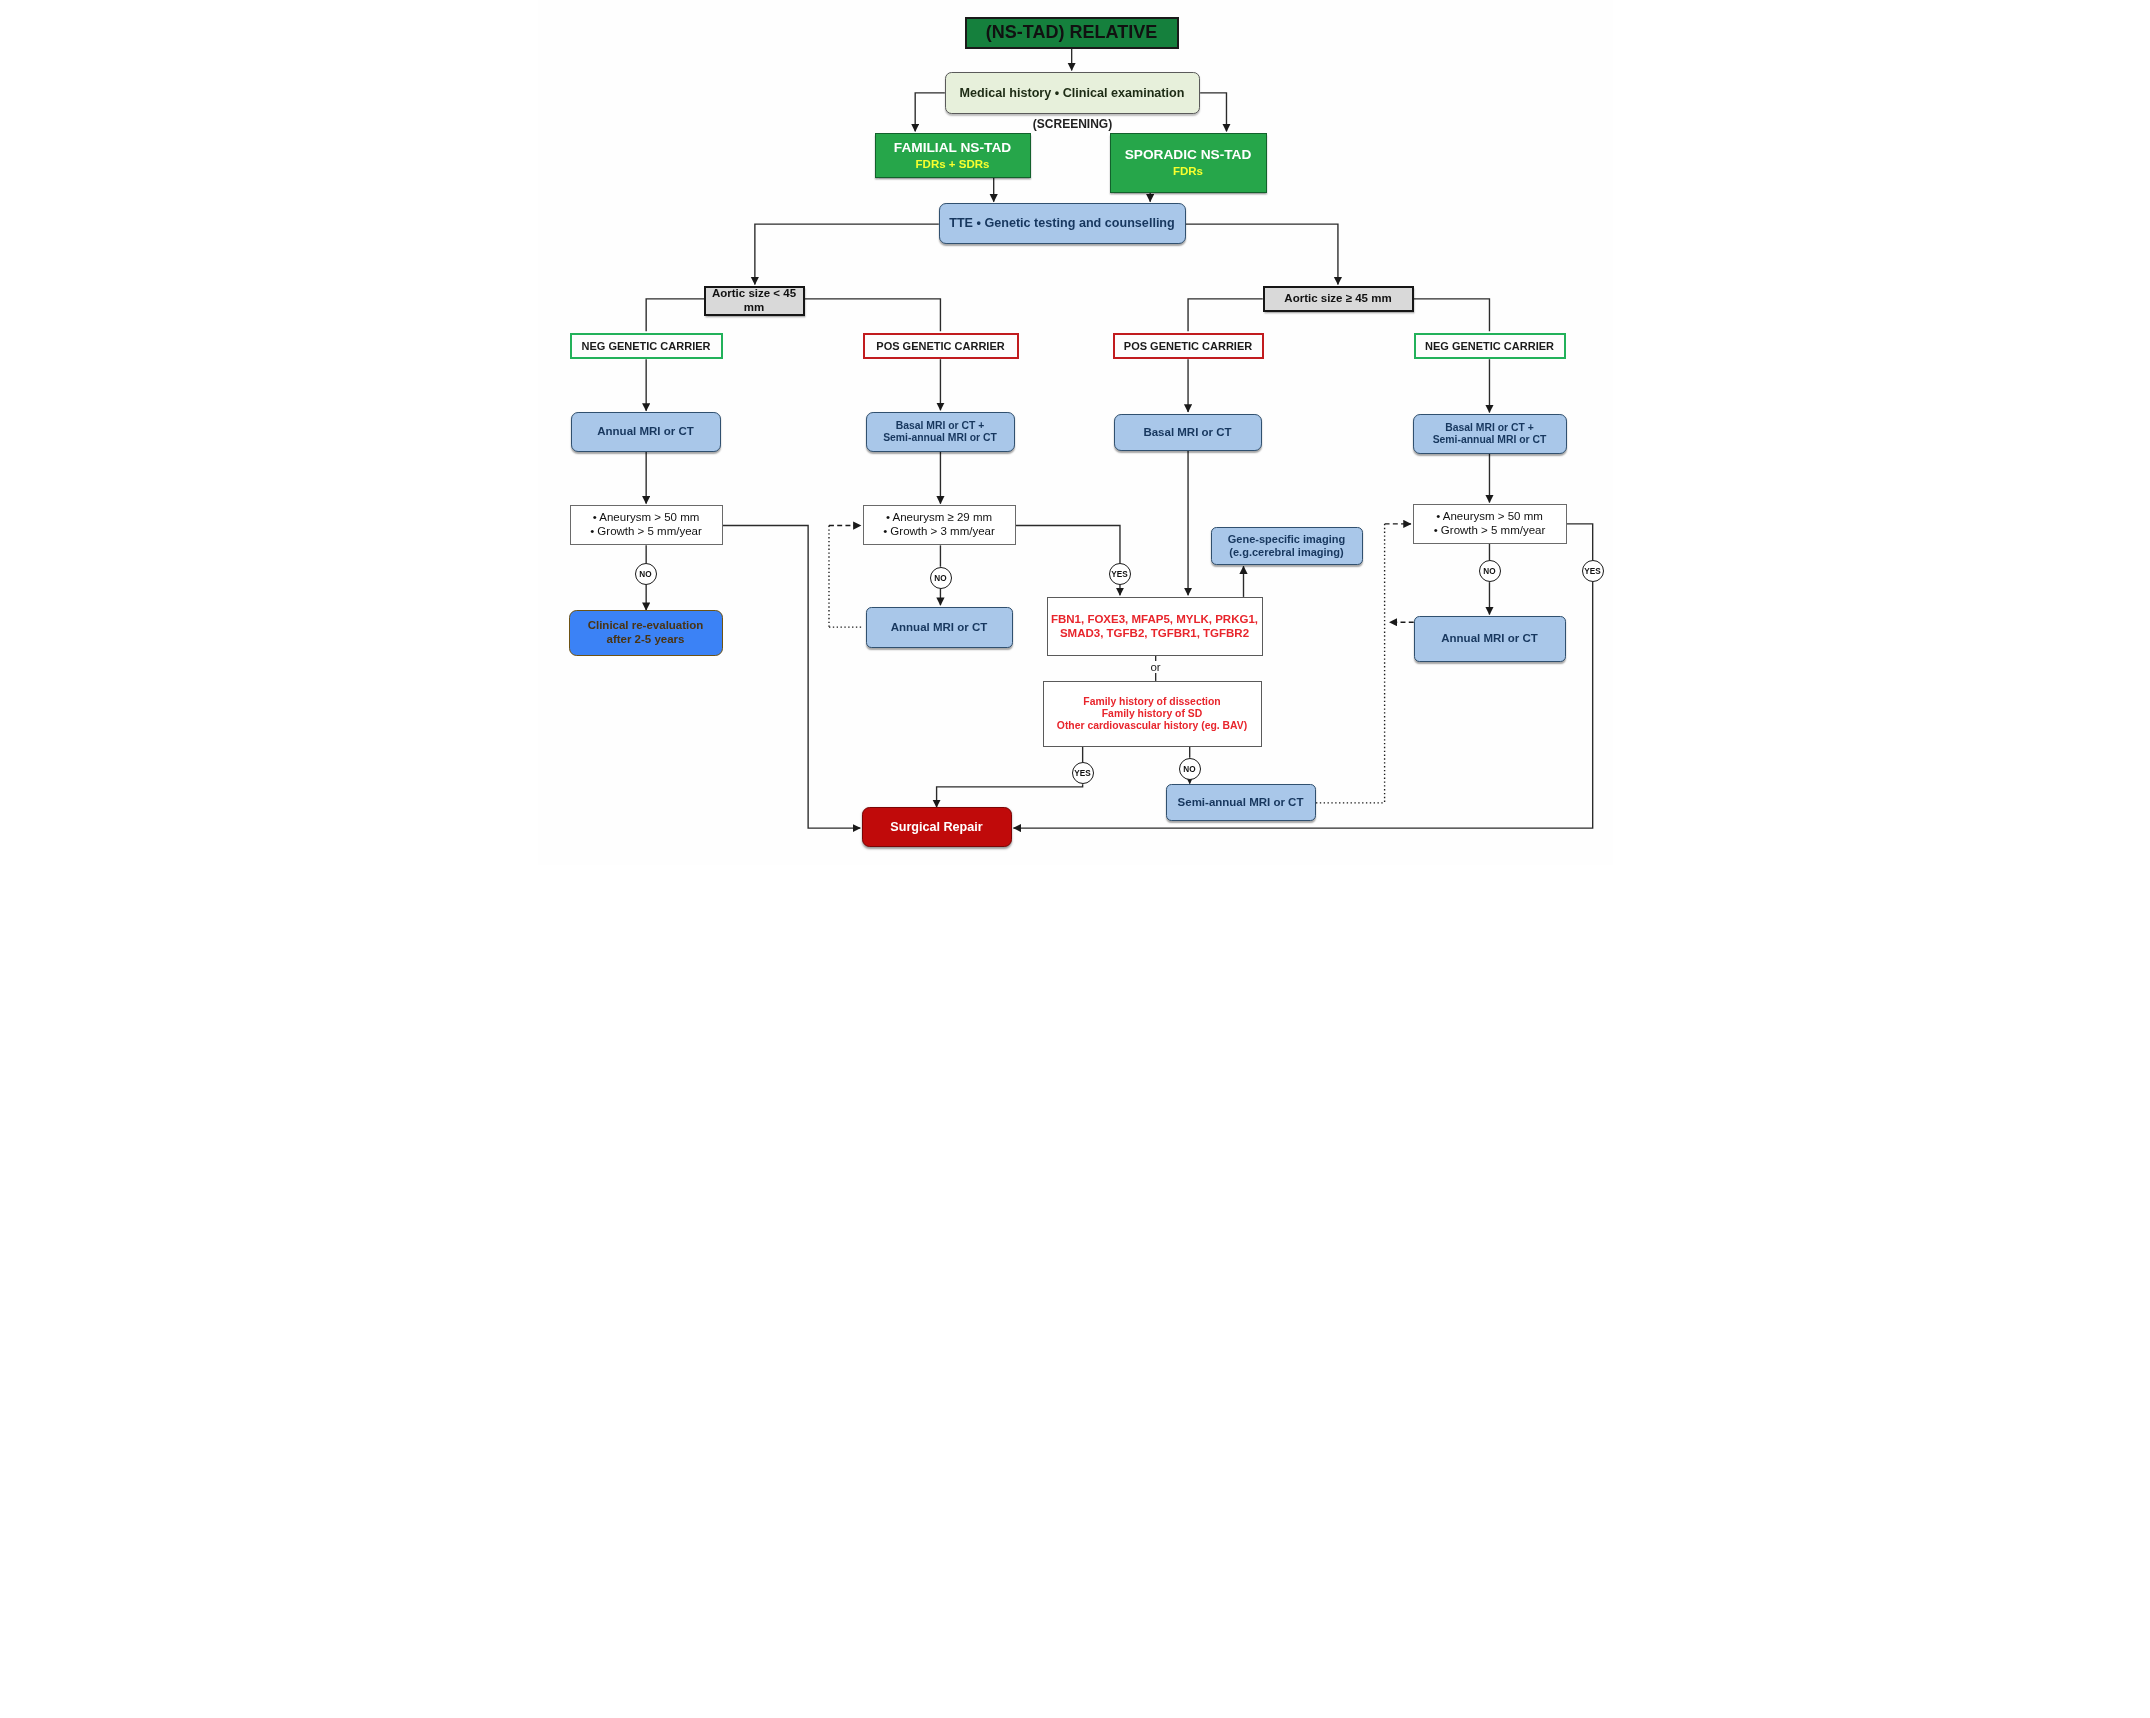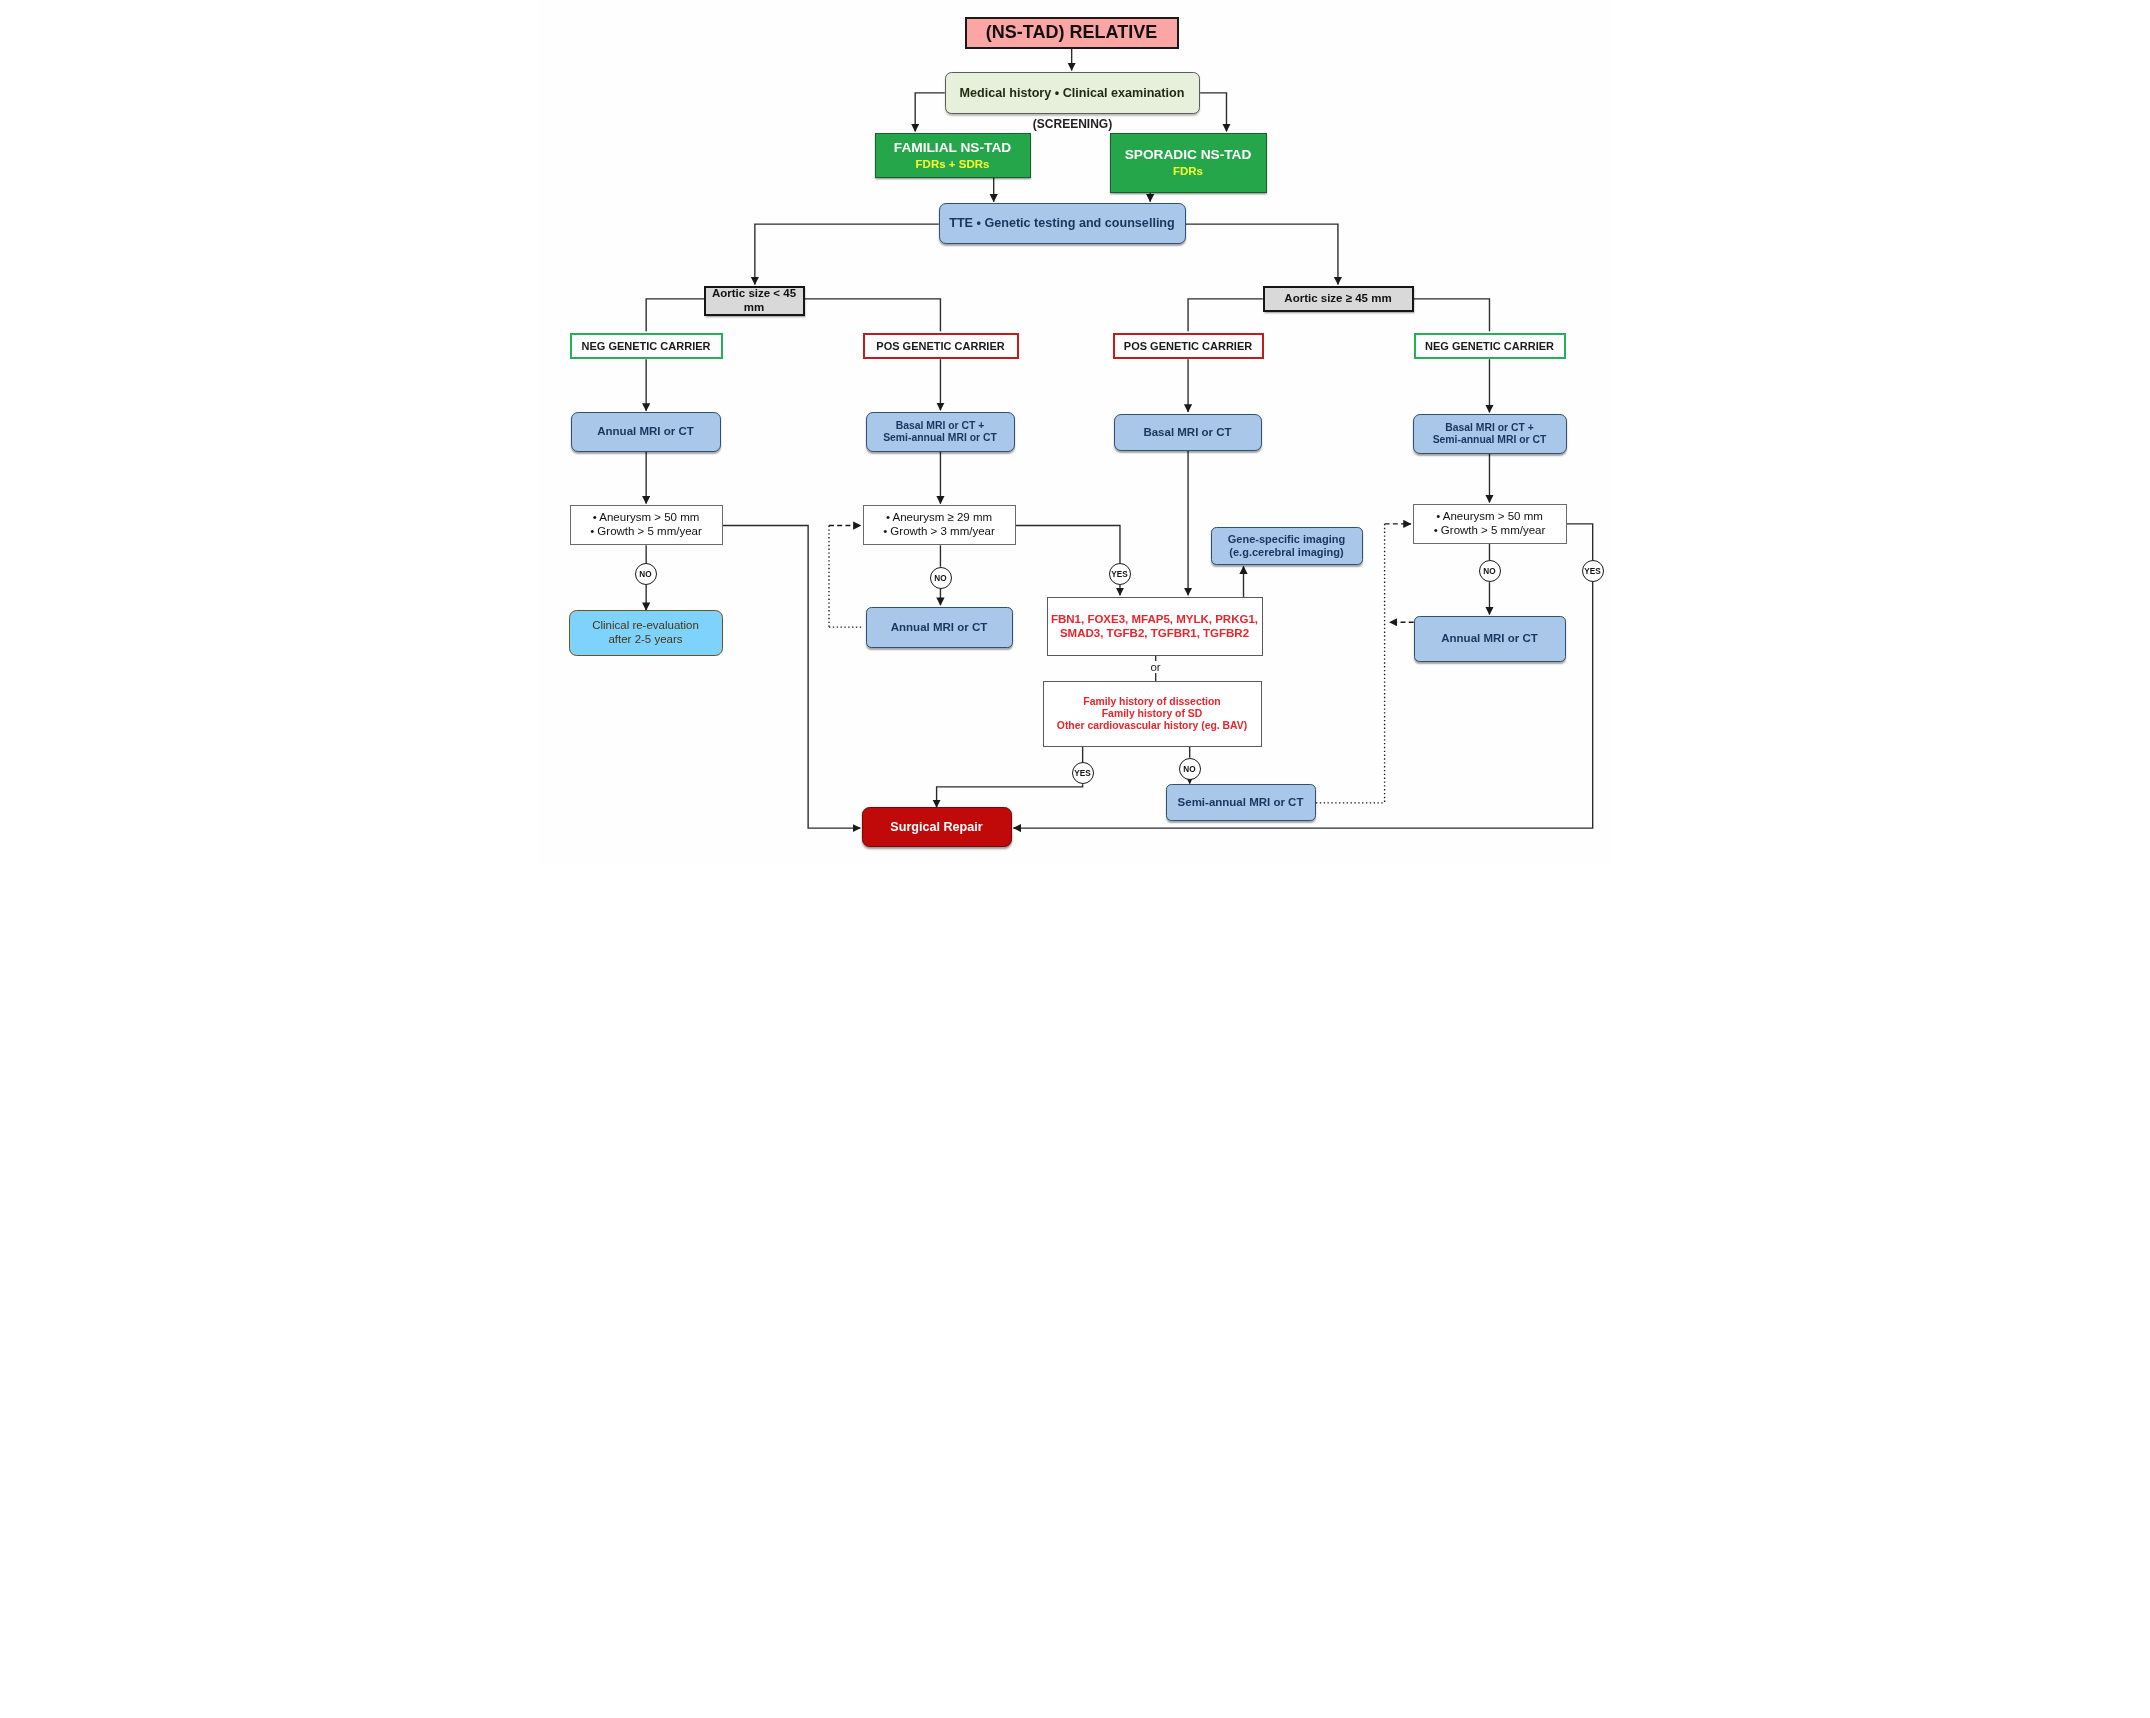--- a/index.html
+++ b/index.html
@@ -1,34 +1,34 @@
 <!DOCTYPE html>
 <html style="font-size:8.8px"><head>
 <meta charset="utf-8">
 <style>
   html,body{margin:0;padding:0;background:#ffffff;}
   body{font-family:"Liberation Sans", sans-serif;}
   #canvas{position:relative;width:1075px;height:865px;background:#fefefe;margin:0 auto;overflow:hidden;}
   #wires{position:absolute;left:0;top:0;z-index:1;}
   .node{position:absolute;box-sizing:border-box;display:flex;flex-direction:column;align-items:center;justify-content:center;text-align:center;z-index:2;line-height:1.18;}
-  .title-box{background:#fca5a5;border:2.2px solid #1a1a1a;font-weight:bold;font-size:18px;color:#111;}
+  .title-box{background:#15803d;border:2.2px solid #1a1a1a;font-weight:bold;font-size:18px;color:#111;}
   .medical-box{background:#e7f0db;border:1.1px solid #5a5a5a;border-radius:6.6px;font-weight:bold;font-size:12.6px;color:#1d2b14;box-shadow:0 1.1px 1.6px rgba(0,0,0,.25);}
   .screening{position:absolute;z-index:2;font-weight:bold;font-size:12px;color:#222;transform:translateX(-50%);}
   .green-box{background:#26a64a;border:1.1px solid #13612c;box-shadow:0 1.6px 1.6px rgba(0,0,0,.35);}
   .green-box .t1{color:#ffffff;font-weight:bold;font-size:13.7px;display:block;}
   .green-box .t2{color:#f8ff2e;font-weight:bold;font-size:11.5px;display:block;margin-top:2.2px;}
   .blue-box{background:#a9c7e9;border:1.1px solid #30506f;border-radius:7.1px;color:#17375e;font-weight:bold;font-size:11.5px;box-shadow:0 1.1px 1.6px rgba(0,0,0,.35);}
   .blue-box.sq{border-radius:5.5px;}
   .gray-box{background:#d9d9d9;border:2.7px solid #161616;color:#111;font-weight:bold;font-size:11.5px;box-shadow:1.1px 1.6px 1.6px rgba(0,0,0,.3);}
   .carrier{background:#fdfdfd;font-weight:bold;font-size:11px;color:#1a1a1a;}
   .carrier.neg{border:2.2px solid #22b15a;}
   .carrier.pos{border:2.2px solid #c11b1e;}
   .white-box{background:#ffffff;border:1.1px solid #6a6a6a;color:#111;font-size:11.5px;font-weight:normal;}
   .white-box .ln{display:block;text-align:left;}
-  .orange-box{background:#7dd3fc;border:1.6px solid #6e5313;border-radius:7.7px;color:#4a3413;font-weight:normal;font-size:11.5px;}
+  .orange-box{background:#3b82f6;border:1.6px solid #6e5313;border-radius:7.7px;color:#4a3413;font-weight:bold;font-size:11.5px;}
   .red-text-box{background:#ffffff;border:1.6px solid #5a5a5a;color:#e8252c;font-weight:bold;font-size:11px;}
   .surgical-box{background:#c00a0a;border:1.6px solid #7a0505;border-radius:7.7px;color:#ffffff;font-weight:bold;font-size:12.6px;box-shadow:0 1.6px 2.2px rgba(0,0,0,.4);}
   .circle{position:absolute;width:22px;height:22px;border-radius:50%;background:#ffffff;border:1.6px solid #1a1a1a;display:flex;align-items:center;justify-content:center;font-weight:bold;font-size:8.2px;color:#111;z-index:3;box-sizing:border-box;}
   .or-chip{position:absolute;z-index:3;background:#fefefe;padding:0 3.3px;font-size:11.5px;color:#222;transform:translate(-50%,-50%);}
 </style>
 </head>
 <body>
 
 <div id="canvas">
 

